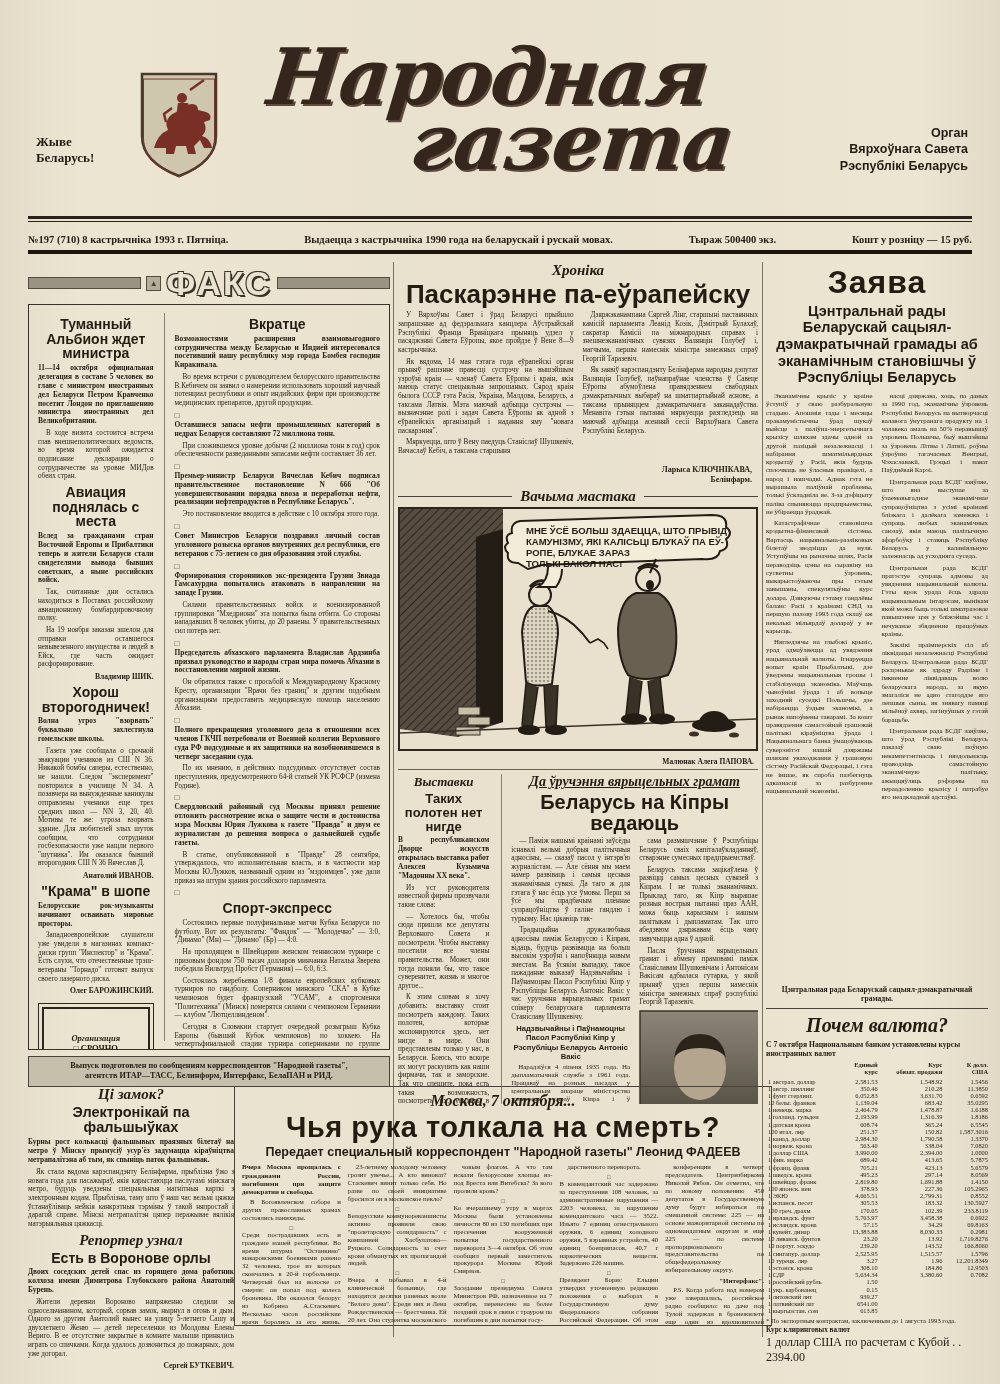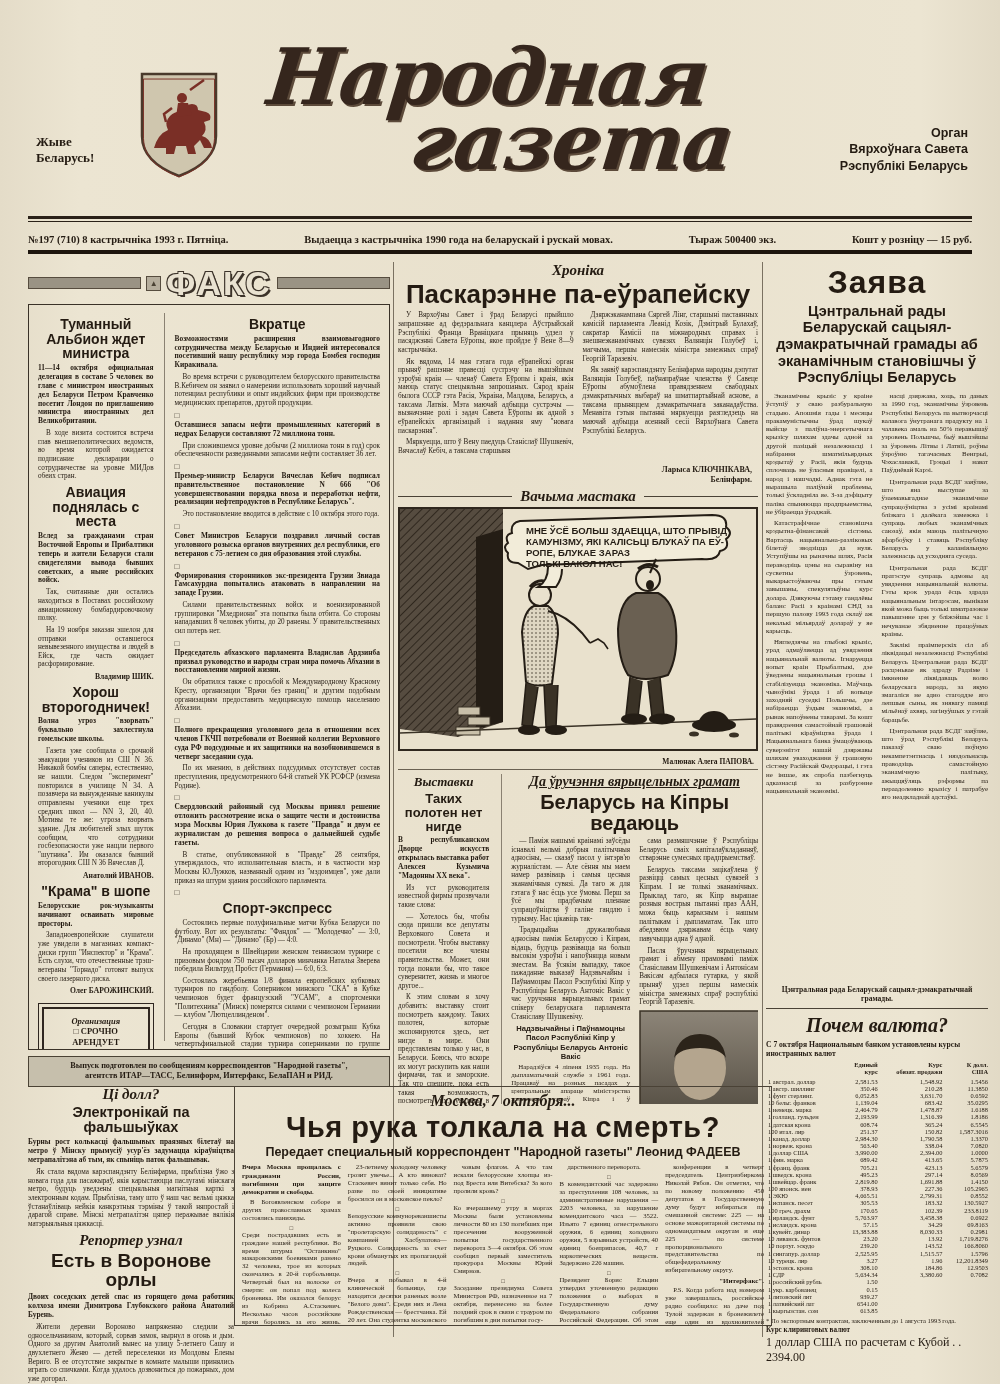--- a/index.html
+++ b/index.html
@@ -37,21 +37,21 @@
   .fax-diamond{width:13px;height:13px;border:1px solid #564c3e;background:#b5ad9c;font-size:8px;line-height:13px;text-align:center;color:#4a4234;}
   .fax-word{font-family:"Liberation Sans",sans-serif;font-weight:bold;font-size:34px;letter-spacing:2px;color:#e9e2d1;
             text-shadow:-1px -1px 0 #3c332a,1px -1px 0 #3c332a,-1px 1px 0 #3c332a,1px 1px 0 #3c332a,2px 2px 0 #3c332a;}
   .fax-box{border:1.5px solid #3a3228;height:728px;padding:8px 9px;display:flex;gap:10px;overflow:hidden;}
   .fax-left{width:36%;}
   .fax-right{width:64%;border-left:1px solid #8a8172;padding-left:10px;}
   .fax h4{font-family:"Liberation Sans",sans-serif;font-weight:bold;font-size:14px;text-align:center;margin:4px 0 3px;line-height:1.05;}
   .vk-item .vk-b{display:block;font-size:8px;margin:2px 0 1px;color:#3a3228;}
   .ad{border:1px solid #2f2620;padding:3px;margin-top:8px;}
   .ad-inner{border:2.5px solid #2f2620;padding:7px 8px;text-align:center;}
-  .ad-org{font-style:italic;font-weight:bold;font-size:8.5px;}
+  .ad-org{font-style:italic;font-weight:bold;font-size:8.5px;margin-top:17px;}
   .ad-line{font-weight:bold;font-size:8.5px;line-height:1.25;}
   .fax-footer{margin-top:6px;background:#c6bfac;border:1px solid #4a4234;text-align:center;font-weight:bold;font-size:8.2px;line-height:1.25;padding:4px 6px;}
   
   .center{left:398px;top:262px;width:360px;}
   .chron-head{font-size:26px;}
   .byline{text-align:right;font-weight:bold;font-size:8px;line-height:1.2;margin:2px 6px 4px 0;}
   .cartoon-frame{margin-top:2px;}
   .cartoon-credit{text-align:right;font-weight:bold;font-size:7.5px;margin:2px 4px 3px 0;}
   .center-bottom{display:flex;gap:12px;border-top:1px solid #6a6152;padding-top:4px;height:330px;overflow:hidden;}
   .vyst{width:27%;}
@@ -685,29 +685,29 @@
             </tr>
           </tbody>
       </table>
       <div class="cur-note">* По экспортным контрактам, заключенным до 1 августа 1993 года.</div>
       <div class="cur-clear">Курс клиринговых валют</div>
       <div class="cur-line">1 доллар США по расчетам с Кубой . . 2394.00</div>
     </div>
   </div>
 
   <div class="abs bleft">
-    <div class="kicker">Ці долл?</div>
+    <div class="kicker">Ці замок?</div>
     <h3 class="head" style="font-size:14.5px;">Электронікай па фальшыўках</h3>
     <p class="lead">Бурны рост колькасці фальшывых праязных білетаў на метро ў Мінску прымусіў усур'ёз задумацца кіраўніцтва метрапалітэна аб тым, як спыніць паток фальшывак.</p>
     <div class="bodytxt">
         <p>Як стала вядома карэспандэнту Белінфарма, прыблізна ўжо з новага года для пасажыраў, якія карыстаюцца паслугамі мінскага метро, будуць уведзены спецыяльныя магнітныя карткі з электронным кодам. Прыблізна, таму што ў наш час вельмі цяжка ўстанаўліваць нейкія канкрэтныя тэрміны ў такой няпростай і дарагой справе. Мінскі метрапалітэн цяпер перажывае вялікія матэрыяльныя цяжкасці.</p>
       </div>
 
     <div class="kicker" style="">Репортер узнал</div>
-    <h3 class="head" style="font-size:19px;">Есть в Воронове орлы</h3>
+    <h3 class="head" style="font-size:14px;">Есть в Воронове орлы</h3>
     <p class="lead">Двоих соседских детей спас из горящего дома работник колхоза имени Димитрова Глубокского района Анатолий Бурень.</p>
     <div class="bodytxt">
         <p>Жители деревни Вороново напряженно следили за односельчанином, который, сорвав замок, нырнул в огонь и дым. Одного за другим Анатолий вынес на улицу 5-летнего Сашу и двухлетнего Женю — детей переселенки из Молдовы Елены Вериго. В ее отсутствие закрытые в комнате малыши принялись играть со спичками. Когда удалось дозвониться до пожарных, дом уже догорал.</p>
       </div>
     <div class="sig">Сергей БУТКЕВИЧ.</div>
   </div>
 
   <div class="abs moscow">
     <div class="mos-kicker">Москва, 7 октября...</div>
     <h3 class="head mos-head">Чья рука толкала на смерть?</h3>

